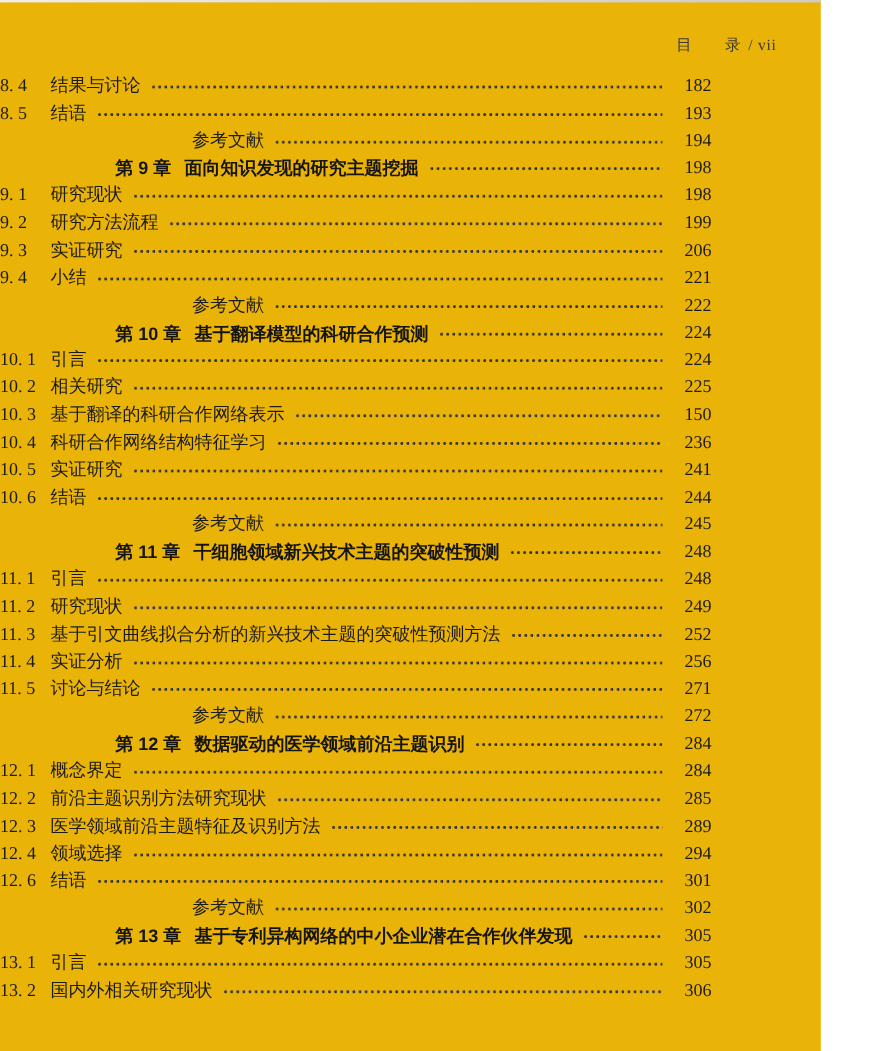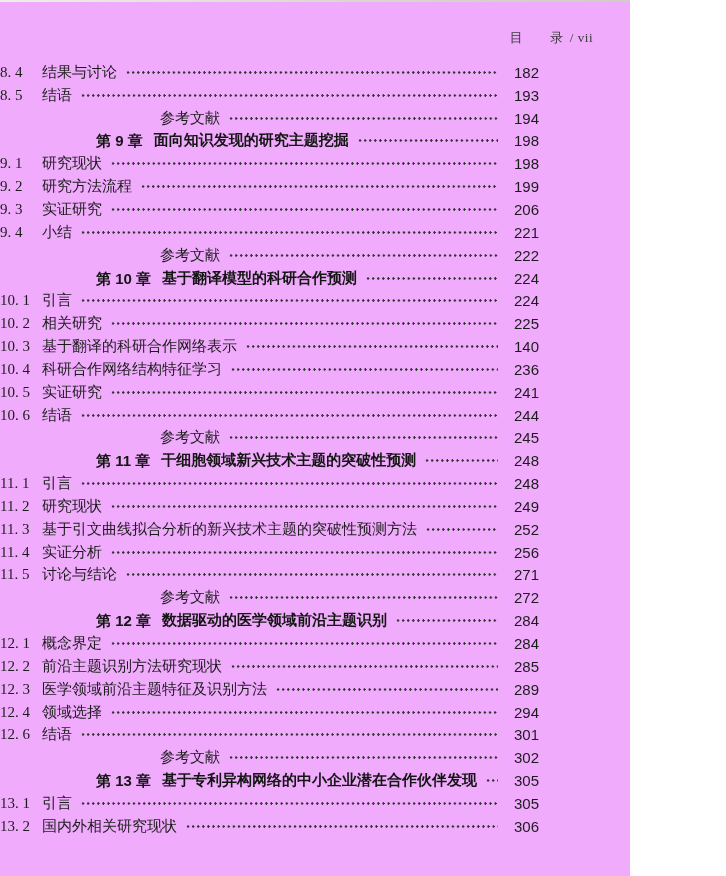--- a/index.html
+++ b/index.html
@@ -2,23 +2,23 @@
 <html><head>
 <meta charset="utf-8">
 <style>
   html, body {
     margin: 0;
     padding: 0;
     background: #ffffff;
   }
   .page {
     position: relative;
-    width: 630px;
+    width: 684px;
     height: 876px;
-    background: #f0abfc;
+    background: #eab308;
     overflow: hidden;
     font-family: "Liberation Serif", "DejaVu Serif", serif;
     color: #1c1c1c;
   }
   .top-edge {
     position: absolute;
     top: 0; left: 0; right: 0;
     height: 2px;
     background: linear-gradient(to right, #f0eeec, #dad6d2 55%, #cfcbc7);
   }
@@ -57,35 +57,35 @@
     color: #151515;
   }
   .section .num {
     display: inline-block;
     width: 42px;
     flex: 0 0 42px;
   }
   .chapter .num {
     margin-right: 11px;
   }
-  .title { flex: 0 0 auto; font-family: Liberation Serif, serif; }
+  .title { flex: 0 0 auto; }
   .leader {
     flex: 1 1 auto;
     height: 7px;
     margin: 0 7px 0 9px;
     background-image: radial-gradient(circle at 2px 3.5px, #343434 1.02px, rgba(0,0,0,0) 1.35px);
     background-size: 5.1px 7px;
     background-repeat: repeat-x;
     min-width: 10px;
   }
   .page-num {
     flex: 0 0 34px;
     width: 34px;
     text-align: right;
-    font-family: Liberation Sans, sans-serif;
+    font-family: Liberation Serif, serif;
     font-weight: 400;
     font-size: 15px;
     color: #1c1c1c;
   }
 </style>
 </head>
 <body>
 
 <div class="page">
   <div class="top-edge"></div>
@@ -162,21 +162,21 @@
       <div class="row section">
         <span class="num">10. 2</span>
         <span class="title">相关研究</span>
         <span class="leader"></span>
         <span class="page-num">225</span>
       </div>
       <div class="row section">
         <span class="num">10. 3</span>
         <span class="title">基于翻译的科研合作网络表示</span>
         <span class="leader"></span>
-        <span class="page-num">140</span>
+        <span class="page-num">150</span>
       </div>
       <div class="row section">
         <span class="num">10. 4</span>
         <span class="title">科研合作网络结构特征学习</span>
         <span class="leader"></span>
         <span class="page-num">236</span>
       </div>
       <div class="row section">
         <span class="num">10. 5</span>
         <span class="title">实证研究</span>

